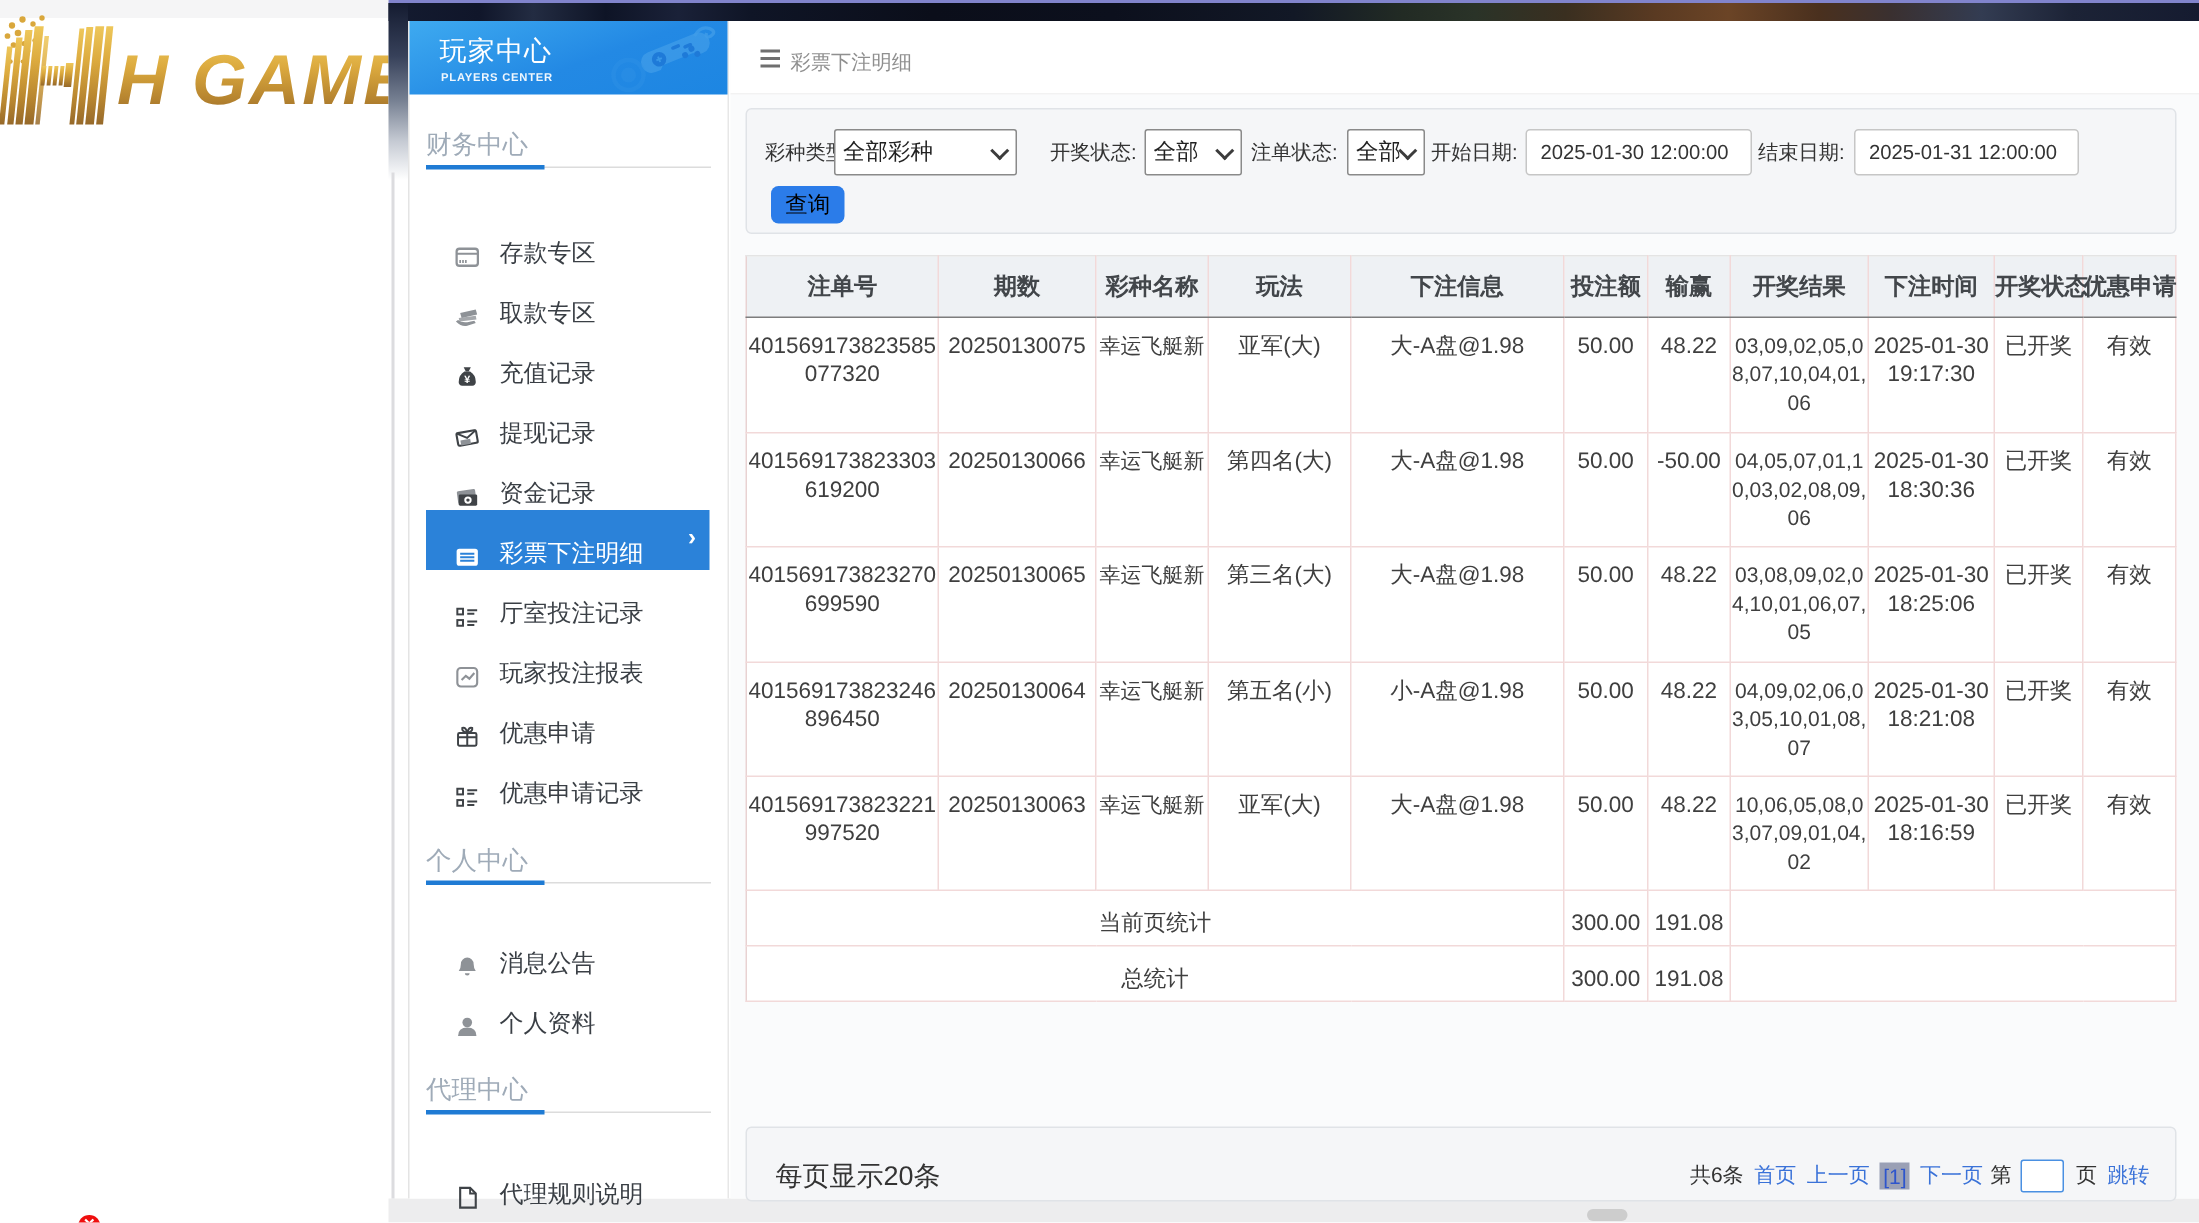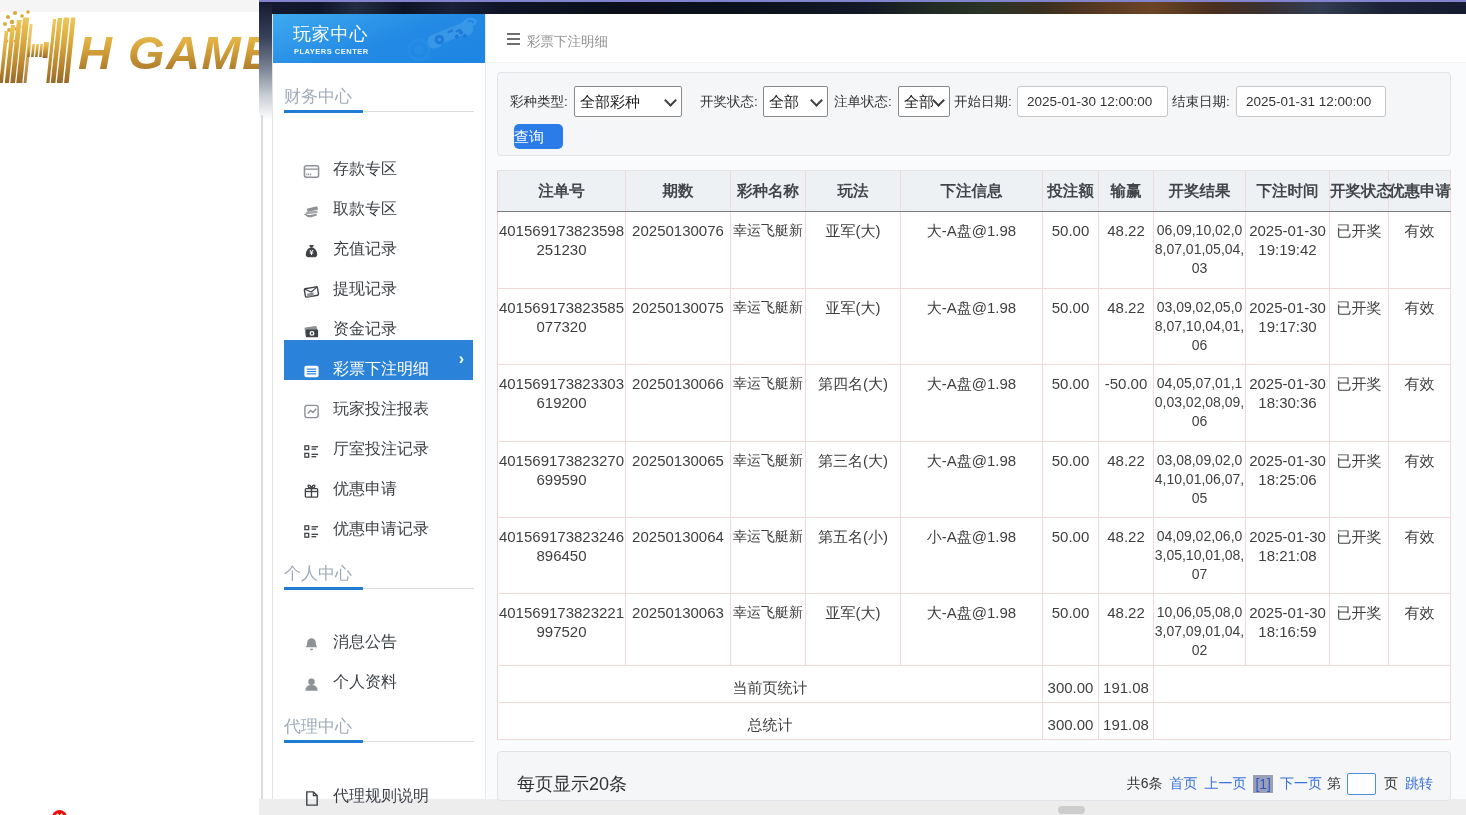--- a/index.html
+++ b/index.html
@@ -34,21 +34,21 @@
 #topbar .burger{position:absolute;left:20px;top:19px;width:13px}
 #topbar .burger i{display:block;height:2px;background:#6f6f6f;margin-bottom:3px}
 #topbar .bt{position:absolute;left:40px;top:19px;font-size:13.5px;color:#8f8f8f}
 .card{position:absolute;left:10px;width:954px;background:#f5f6f8;border:1px solid #e0e3e7;border-radius:4px}
 #card1{top:58px;height:84px}
 #card1 .lb{position:absolute;top:13px;height:31px;line-height:31px;font-size:13.5px;color:#333}
 .sel{position:absolute;top:13px;height:31px}
 .sel select{width:100%;height:31px;border:1px solid #8a8a8a;border-radius:2px;background:#fff;font-size:15px;color:#222;padding:0 16px 0 5px;appearance:none;-webkit-appearance:none;font-family:"Liberation Sans",sans-serif}
 .sel:after{content:"";position:absolute;right:7px;top:10px;width:7px;height:7px;border-right:2px solid #3c3c3c;border-bottom:2px solid #3c3c3c;transform:rotate(45deg);pointer-events:none}
 .din{position:absolute;top:13px;height:31px;border:1px solid #c6c6c6;border-radius:3px;background:#fff;font-size:13.5px;white-space:nowrap;color:#333;line-height:29px;padding-left:9px}
-#qbtn{position:absolute;left:16px;top:51px;width:49px;height:25px;background:#2b7ce9;border-radius:5px;color:#ffffff;font-size:15px;text-align:left;line-height:25px}
+#qbtn{position:absolute;left:16px;top:51px;width:49px;height:25px;background:#2b7ce9;border-radius:5px;color:#000000;font-size:15px;text-align:center;line-height:25px}
 
 #tbl{position:absolute;left:10px;top:156px;width:953px;border-collapse:collapse;background:#fff;table-layout:fixed}
 #tbl th{background:#eef1f4;font-size:15.5px;font-weight:bold;color:#42464a;height:41px;border:1px solid #f2d9d9;border-bottom:1px solid #7d7d7d;white-space:nowrap;overflow:visible;padding:0}
 #tbl td{font-size:15px;color:#3f3f3f;text-align:center;border:1px solid #f2d9d9;padding:0 1px;word-break:break-all;line-height:19px;vertical-align:top}
 #tbl td{padding-top:9px}
 #tbl td:nth-child(1){padding-left:0;padding-right:0}
 #tbl td:nth-child(3),#tbl td:nth-child(8){font-size:14px}
 #tbl td:nth-child(8){padding-left:0;padding-right:0}
 #tbl tr.dr td{height:76px}
 #tbl tr.dr:nth-child(2) td,#tbl tr.dr:nth-child(4) td{height:77px}
@@ -200,38 +200,38 @@
       <div class="item active"><span class="ic" id="i6">
               <svg width="17" height="17" viewBox="0 0 18 18">
                 <rect x="1.5" y="3" width="15" height="12" rx="2" fill="#fff"></rect>
                 <g stroke="#2b82d9" stroke-width="1.3">
                   <line x1="4" y1="6.5" x2="14" y2="6.5"></line>
                   <line x1="4" y1="9" x2="14" y2="9"></line>
                   <line x1="4" y1="11.5" x2="14" y2="11.5"></line>
                 </g>
               </svg>
             </span>彩票下注明细<span class="arrow">›</span></div>
-      <div class="item"><span class="ic" id="i8">
-              <svg width="17" height="17" viewBox="0 0 18 18">
-                <rect x="2" y="2.5" width="14" height="13" rx="2.5" fill="none" stroke="#8e9297" stroke-width="1.5"></rect>
-                <path d="M5 11 l3 -3 l2.5 2 l3.5 -4" fill="none" stroke="#8e9297" stroke-width="1.5"></path>
-              </svg>
-            </span>玩家投注报表</div>
       <div class="item"><span class="ic" id="i7">
               <svg width="17" height="17" viewBox="0 0 18 18">
                 <g stroke="#3f4347" stroke-width="1.4" fill="none">
                   <rect x="2" y="3" width="4" height="4"></rect>
                   <rect x="2" y="11" width="4" height="4"></rect>
                   <line x1="9" y1="4" x2="16" y2="4"></line>
                   <line x1="9" y1="6.5" x2="14" y2="6.5"></line>
                   <line x1="9" y1="12" x2="16" y2="12"></line>
                   <line x1="9" y1="14.5" x2="14" y2="14.5"></line>
                 </g>
               </svg>
             </span>厅室投注记录</div>
+      <div class="item"><span class="ic" id="i8">
+              <svg width="17" height="17" viewBox="0 0 18 18">
+                <rect x="2" y="2.5" width="14" height="13" rx="2.5" fill="none" stroke="#8e9297" stroke-width="1.5"></rect>
+                <path d="M5 11 l3 -3 l2.5 2 l3.5 -4" fill="none" stroke="#8e9297" stroke-width="1.5"></path>
+              </svg>
+            </span>玩家投注报表</div>
       <div class="item"><span class="ic" id="i9">
               <svg width="17" height="17" viewBox="0 0 18 18">
                 <g stroke="#3f4347" stroke-width="1.4" fill="none">
                   <rect x="2.5" y="6" width="13" height="9" rx="1"></rect>
                   <line x1="2.5" y1="9" x2="15.5" y2="9"></line>
                   <line x1="9" y1="6" x2="9" y2="15"></line>
                   <path d="M9 6 q-4 -1 -3.5 -3.5 q2.5 -1 3.5 3.5 q1 -4.5 3.5 -3.5 q0.5 2.5 -3.5 3.5"></path>
                 </g>
               </svg>
             </span>优惠申请</div>
@@ -293,21 +293,21 @@
     <div id="topbar">
       <div class="burger">
             <i></i>
             <i></i>
             <i style="margin:0"></i>
           </div>
       <div class="bt">彩票下注明细</div>
     </div>
     <div class="card" id="card1">
       <span class="lb" style="left:12px">彩种类型:</span>
-      <span class="sel" style="left:76px;width:108px"><select><option>全部彩种</option></select></span>
+      <span class="sel" style="left:58px;width:122px"><select><option>全部彩种</option></select></span>
       <span class="lb" style="left:202px">开奖状态:</span>
       <span class="sel" style="left:265px;width:65px"><select><option>全部</option></select></span>
       <span class="lb" style="left:336px">注单状态:</span>
       <span class="sel" style="left:400px;width:52px"><select><option>全部</option></select></span>
       <span class="lb" style="left:456px">开始日期:</span>
       <span class="din" style="left:519px;width:151px">2025-01-30 12:00:00</span>
       <span class="lb" style="left:674px">结束日期:</span>
       <span class="din" style="left:738px;width:150px">2025-01-31 12:00:00</span>
       <div id="qbtn">查询</div>
     </div>
@@ -333,33 +333,20 @@
               <th>玩法</th>
               <th>下注信息</th>
               <th>投注额</th>
               <th>输赢</th>
               <th>开奖结果</th>
               <th>下注时间</th>
               <th>开奖状态</th>
               <th>优惠申请</th>
             </tr>
       <tr class="dr">
-              <td>401569173823598251230</td>
-              <td>20250130076</td>
-              <td>幸运飞艇新</td>
-              <td>亚军(大)</td>
-              <td>大-A盘@1.98</td>
-              <td>50.00</td>
-              <td>48.22</td>
-              <td>06,09,10,02,08,07,01,05,04,03</td>
-              <td>2025-01-30 19:19:42</td>
-              <td>已开奖</td>
-              <td>有效</td>
-            </tr>
-      <tr class="dr">
               <td>401569173823585077320</td>
               <td>20250130075</td>
               <td>幸运飞艇新</td>
               <td>亚军(大)</td>
               <td>大-A盘@1.98</td>
               <td>50.00</td>
               <td>48.22</td>
               <td>03,09,02,05,08,07,10,04,01,06</td>
               <td>2025-01-30 19:17:30</td>
               <td>已开奖</td>

